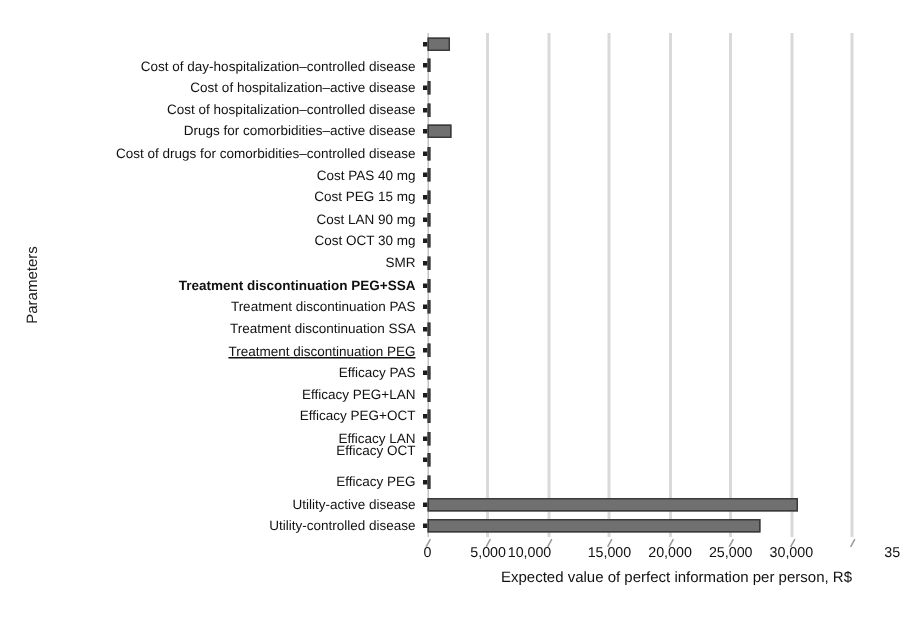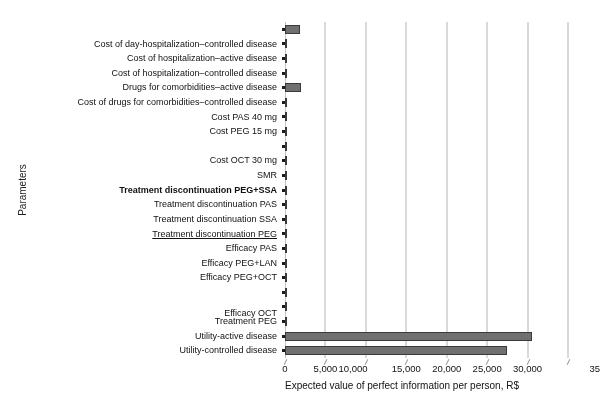--- a/index.html
+++ b/index.html
@@ -79,50 +79,52 @@
     top: 363px;
     width: 56px;
     text-align: center;
     font-size: 9.5px;
     color: #111;
   }
   .x-title {
     position: absolute;
     left: 285px; top: 380px;
     width: 283px;
-    text-align: left;
+    text-align: right;
     font-size: 10px;
     color: #111;
     white-space: nowrap;
   }
 </style>
 </head>
 <body>
 
 <div class="figure">
   <div class="y-title">Parameters</div>
   <div class="labels">
       <div class="cat-label" style="top: 14.6087px; height: 14.6087px; line-height: 14.6087px;">Cost of day-hospitalization–controlled disease</div>
       <div class="cat-label" style="top: 29.2174px; height: 14.6087px; line-height: 14.6087px;">Cost of hospitalization–active disease</div>
       <div class="cat-label" style="top: 43.8261px; height: 14.6087px; line-height: 14.6087px;">Cost of hospitalization–controlled disease</div>
       <div class="cat-label" style="top: 58.4348px; height: 14.6087px; line-height: 14.6087px;">Drugs for comorbidities–active disease</div>
       <div class="cat-label" style="top: 73.0435px; height: 14.6087px; line-height: 14.6087px;">Cost of drugs for comorbidities–controlled disease</div>
       <div class="cat-label" style="top: 87.6522px; height: 14.6087px; line-height: 14.6087px;">Cost PAS 40 mg</div>
       <div class="cat-label" style="top: 102.261px; height: 14.6087px; line-height: 14.6087px;">Cost PEG 15 mg</div>
+      <div class="cat-label" style="top: 116.87px; height: 14.6087px; line-height: 14.6087px;">Cost LAN 90 mg</div>
       <div class="cat-label" style="top: 131.478px; height: 14.6087px; line-height: 14.6087px;">Cost OCT 30 mg</div>
       <div class="cat-label" style="top: 146.087px; height: 14.6087px; line-height: 14.6087px;">SMR</div>
       <div class="cat-label bold" style="top: 160.696px; height: 14.6087px; line-height: 14.6087px;">Treatment discontinuation PEG+SSA</div>
       <div class="cat-label" style="top: 175.304px; height: 14.6087px; line-height: 14.6087px;">Treatment discontinuation PAS</div>
       <div class="cat-label" style="top: 189.913px; height: 14.6087px; line-height: 14.6087px;">Treatment discontinuation SSA</div>
       <div class="cat-label" style="top: 204.522px; height: 14.6087px; line-height: 14.6087px; text-decoration: underline;">Treatment discontinuation PEG</div>
       <div class="cat-label" style="top: 219.13px; height: 14.6087px; line-height: 14.6087px;">Efficacy PAS</div>
       <div class="cat-label" style="top: 248.348px; height: 14.6087px; line-height: 14.6087px;">Efficacy PEG+OCT</div>
       <div class="cat-label" style="top: 233.739px; height: 14.6087px; line-height: 14.6087px;">Efficacy PEG+LAN</div>
-      <div class="cat-label" style="top: 284px; height: 14.6087px; line-height: 14.6087px;">Efficacy OCT</div>
-      <div class="cat-label" style="top: 292.174px; height: 14.6087px; line-height: 14.6087px;">Treatment PEG</div>
+      <div class="cat-label" style="top: 262.957px; height: 14.6087px; line-height: 14.6087px;">Efficacy LAN</div>
+      <div class="cat-label" style="top: 271px; height: 14.6087px; line-height: 14.6087px;">Efficacy OCT</div>
+      <div class="cat-label" style="top: 292.174px; height: 14.6087px; line-height: 14.6087px;">Efficacy PEG</div>
       <div class="cat-label" style="top: 306.783px; height: 14.6087px; line-height: 14.6087px;">Utility-active disease</div>
       <div class="cat-label" style="top: 321.391px; height: 14.6087px; line-height: 14.6087px;">Utility-controlled disease</div>
     </div>
   <div class="plot">
     <div class="axis-line-y"></div>
   <div class="gridline" style="left: 39.4286px;"></div>
       <div class="gridline" style="left: 79.8571px;"></div>
       <div class="gridline" style="left: 120.286px;"></div>
       <div class="gridline" style="left: 160.714px;"></div>
       <div class="gridline" style="left: 201.143px;"></div>

